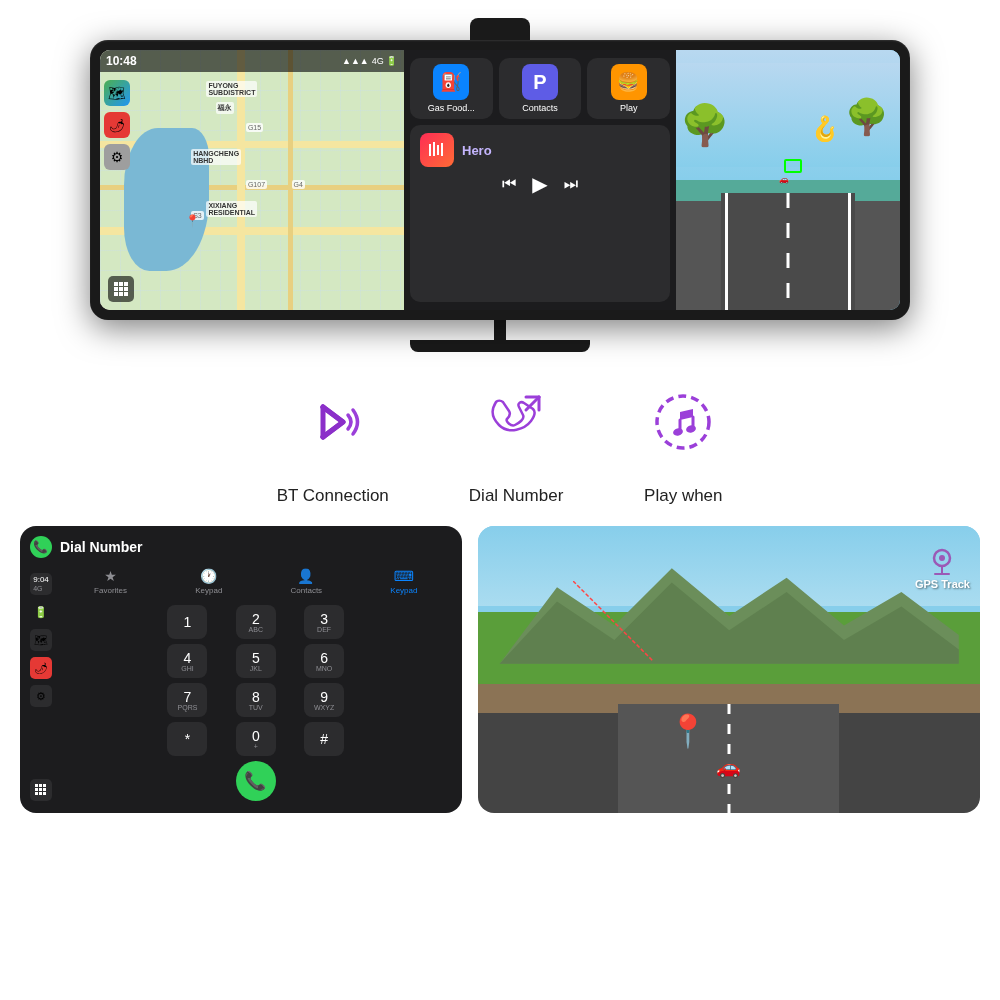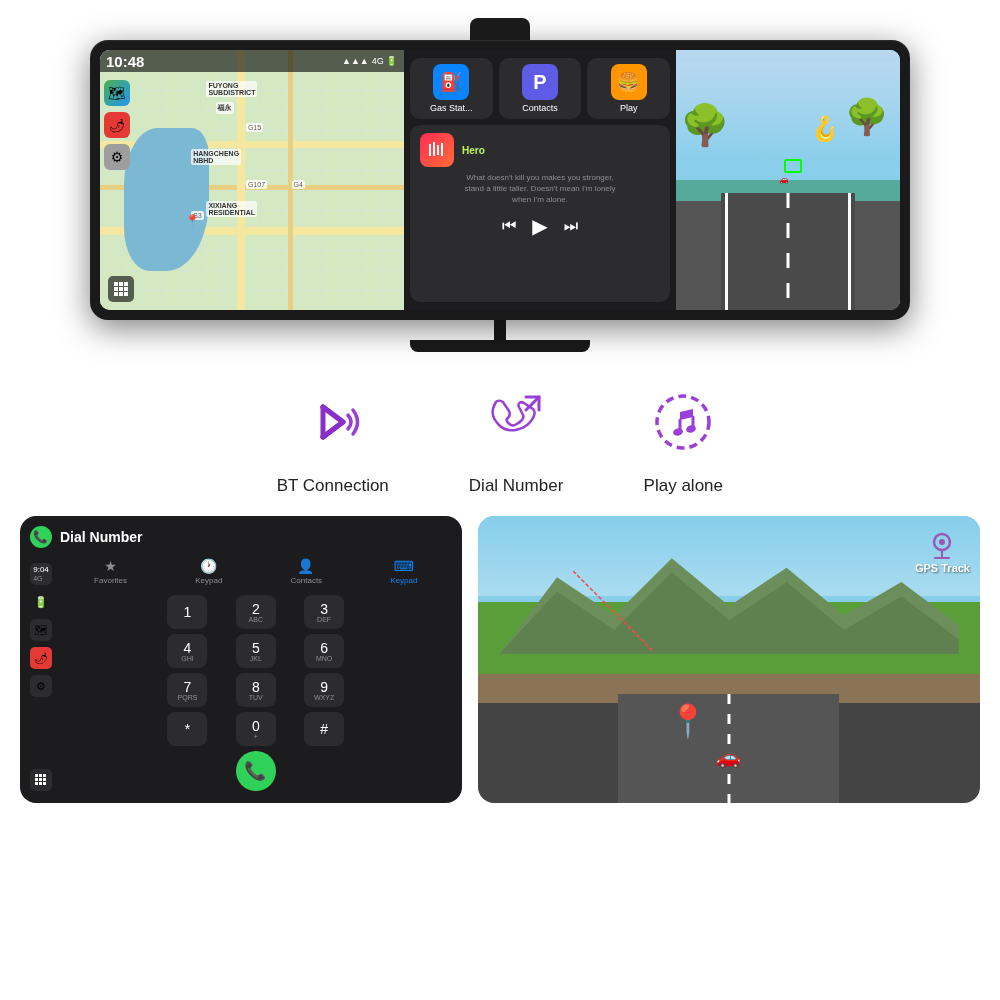--- a/index.html
+++ b/index.html
@@ -67,21 +67,21 @@
       background: rgba(0,0,0,0.6);
       display: flex;
       align-items: center;
       justify-content: space-between;
       padding: 0 6px;
       z-index: 10;
     }
 
     .status-time {
       color: white;
-      font-size: 15px;
+      font-size: 12px;
       font-weight: bold;
     }
 
     .status-icons {
       display: flex;
       align-items: center;
       gap: 3px;
       color: white;
       font-size: 9px;
     }
@@ -237,22 +237,22 @@
       height: 34px;
       border-radius: 8px;
       background: linear-gradient(135deg, #ff2d55, #ff6b35);
       display: flex;
       align-items: center;
       justify-content: center;
       font-size: 16px;
     }
 
     .music-title {
-      color: #bef264;
-      font-size: 10px;
+      color: #c4b5fd;
+      font-size: 13px;
       font-weight: bold;
     }
 
     .music-lyrics {
       color: #8e8e93;
       font-size: 8px;
       line-height: 1.4;
       text-align: center;
       margin-bottom: 8px;
     }
@@ -391,21 +391,21 @@
       justify-content: center;
       align-items: flex-start;
       gap: 80px;
       padding: 30px 60px 20px;
     }
 
     .feature-item {
       display: flex;
       flex-direction: column;
       align-items: center;
-      gap: 14px;
+      gap: 24px;
     }
 
     .feature-icon-wrap {
       width: 80px;
       height: 80px;
       display: flex;
       align-items: center;
       justify-content: center;
     }
 
@@ -547,21 +547,21 @@
     .gps-coords {
       color: #ff4444;
       font-size: 11px;
       font-weight: bold;
       line-height: 1.6;
       text-shadow: 1px 1px 2px rgba(0,0,0,0.5);
     }
 
     .gps-track-badge {
       position: absolute;
-      top: 14px;
+      top: 20px;
       right: 10px;
       display: flex;
       flex-direction: column;
       align-items: center;
       gap: 2px;
     }
 
     .gps-track-label {
       color: white;
       font-size: 11px;
@@ -664,21 +664,21 @@
                 <rect x="10" y="10" width="4" height="4"></rect>
             </svg>
           </div>
         </div>
 
         <div class="carplay-panel">
 
           <div class="poi-row">
             <div class="poi-item">
               <div class="poi-icon poi-blue">⛽</div>
-              <span class="poi-label">Gas Stat...</span>
+              <span class="poi-label">Gas Food...</span>
             </div>
             <div class="poi-item">
               <div class="poi-icon poi-purple" style="color:white;font-size:20px;font-weight:bold;">P</div>
               <span class="poi-label">Contacts</span>
             </div>
             <div class="poi-item">
               <div class="poi-icon poi-orange">🍔</div>
               <span class="poi-label">Play</span>
             </div>
           </div>
@@ -688,25 +688,20 @@
               <div class="music-app-icon">
                 <svg width="20" height="20" viewBox="0 0 20 20" fill="white">
                   <rect x="2" y="4" width="2" height="12"></rect>
                   <rect x="6" y="2" width="2" height="14"></rect>
                   <rect x="10" y="5" width="2" height="10"></rect>
                   <rect x="14" y="3" width="2" height="13"></rect>
                 </svg>
               </div>
               <span class="music-title">Hero</span>
             </div>
-            <div class="music-lyrics">
-              What doesn't kill you makes you stronger,<br>
-              stand a little taller. Doesn't mean I'm lonely<br>
-              when I'm alone.
-            </div>
             <div class="music-controls">
               <span class="music-btn">⏮</span>
               <span class="music-btn play-btn">▶</span>
               <span class="music-btn">⏭</span>
             </div>
           </div>
         </div>
 
         <div class="camera-panel">
           <div class="road-scene">
@@ -778,21 +773,21 @@
 
         <circle cx="35" cy="35" r="26" stroke="#9B3FD9" stroke-width="3.5" fill="none" stroke-dasharray="8 5"></circle>
 
         <path d="M32 25 L45 22 L45 30 L32 33 Z" fill="#9B3FD9"></path>
         <line x1="32" y1="33" x2="32" y2="45" stroke="#9B3FD9" stroke-width="3" stroke-linecap="round"></line>
         <line x1="45" y1="30" x2="45" y2="42" stroke="#9B3FD9" stroke-width="3" stroke-linecap="round"></line>
         <ellipse cx="30" cy="45" rx="5" ry="3.5" fill="#9B3FD9" transform="rotate(-15,30,45)"></ellipse>
         <ellipse cx="43" cy="42" rx="5" ry="3.5" fill="#9B3FD9" transform="rotate(-15,43,42)"></ellipse>
       </svg>
     </div>
-    <span class="feature-label">Play alone</span>
+    <span class="feature-label">Play when</span>
   </div>
 
 </div>
 
 <div class="bottom-panels">
 
   <div class="dial-panel">
     <div class="dial-header">
       <div class="dial-phone-icon">📞</div>
       <span class="dial-title">Dial Number</span>

